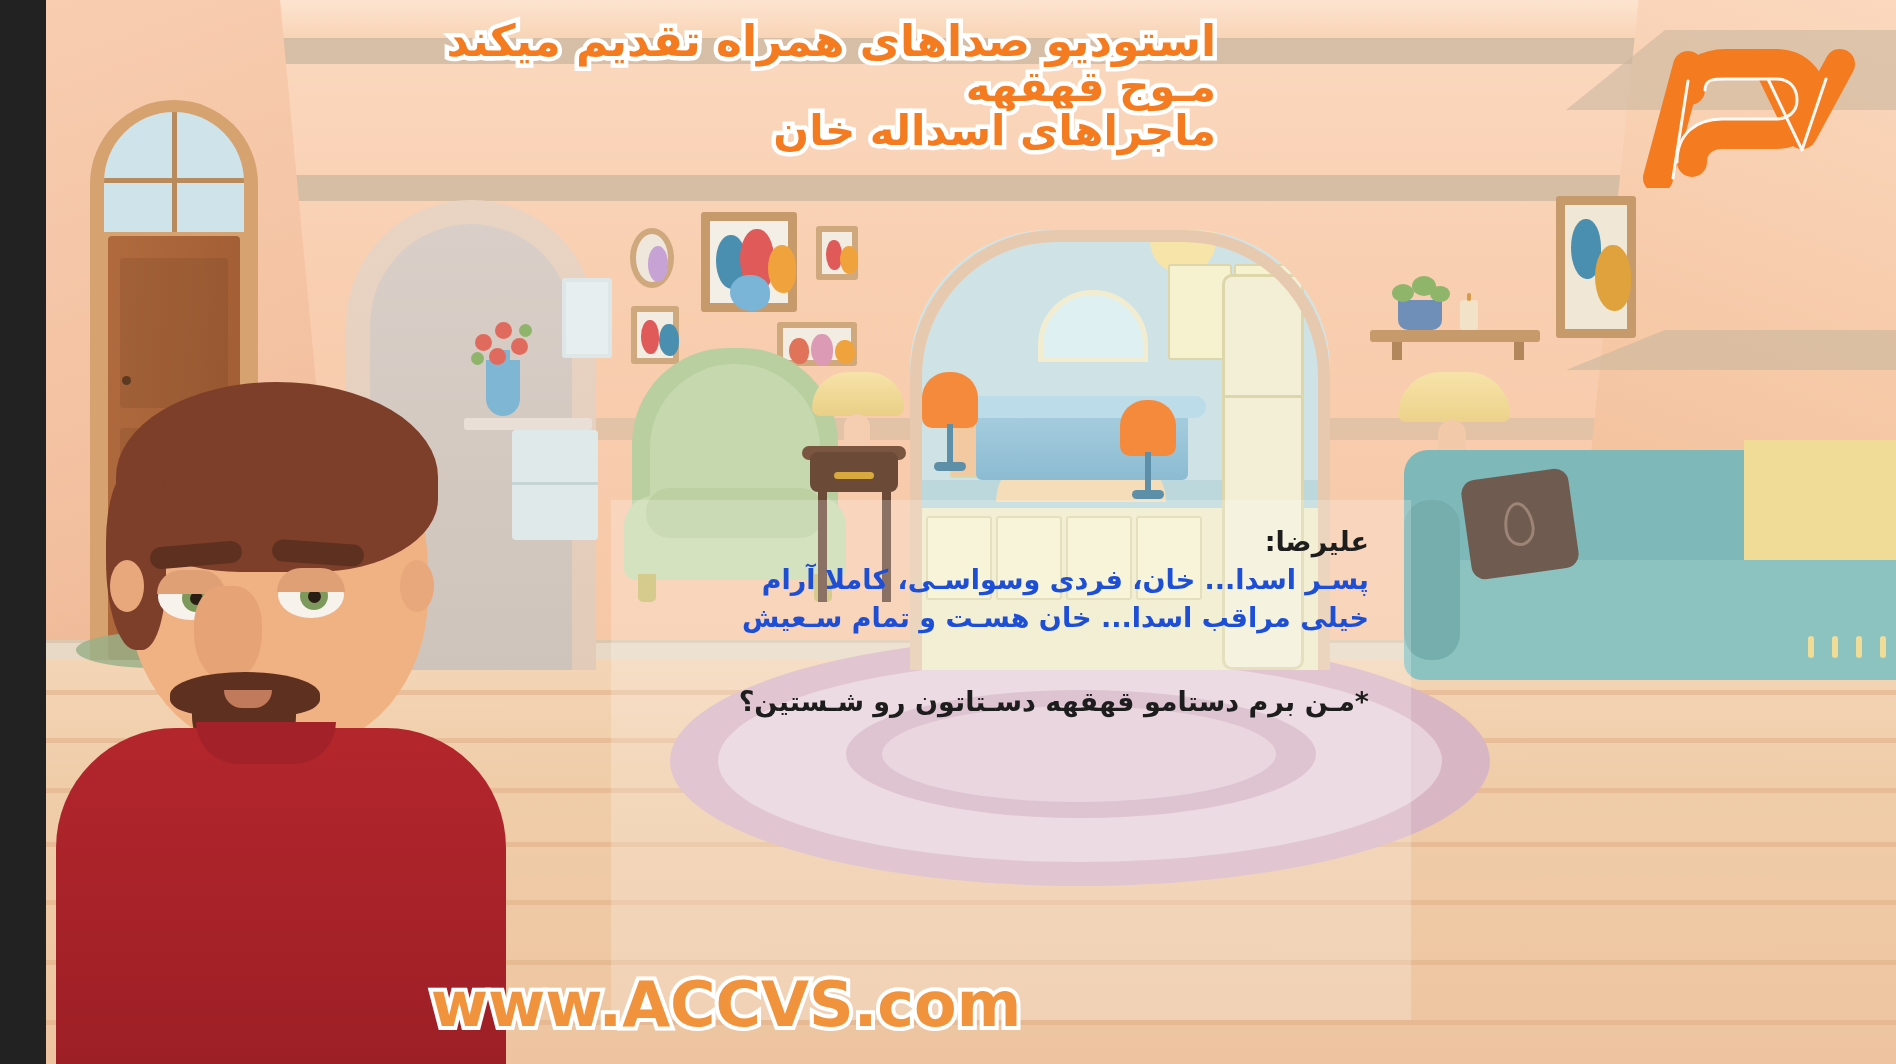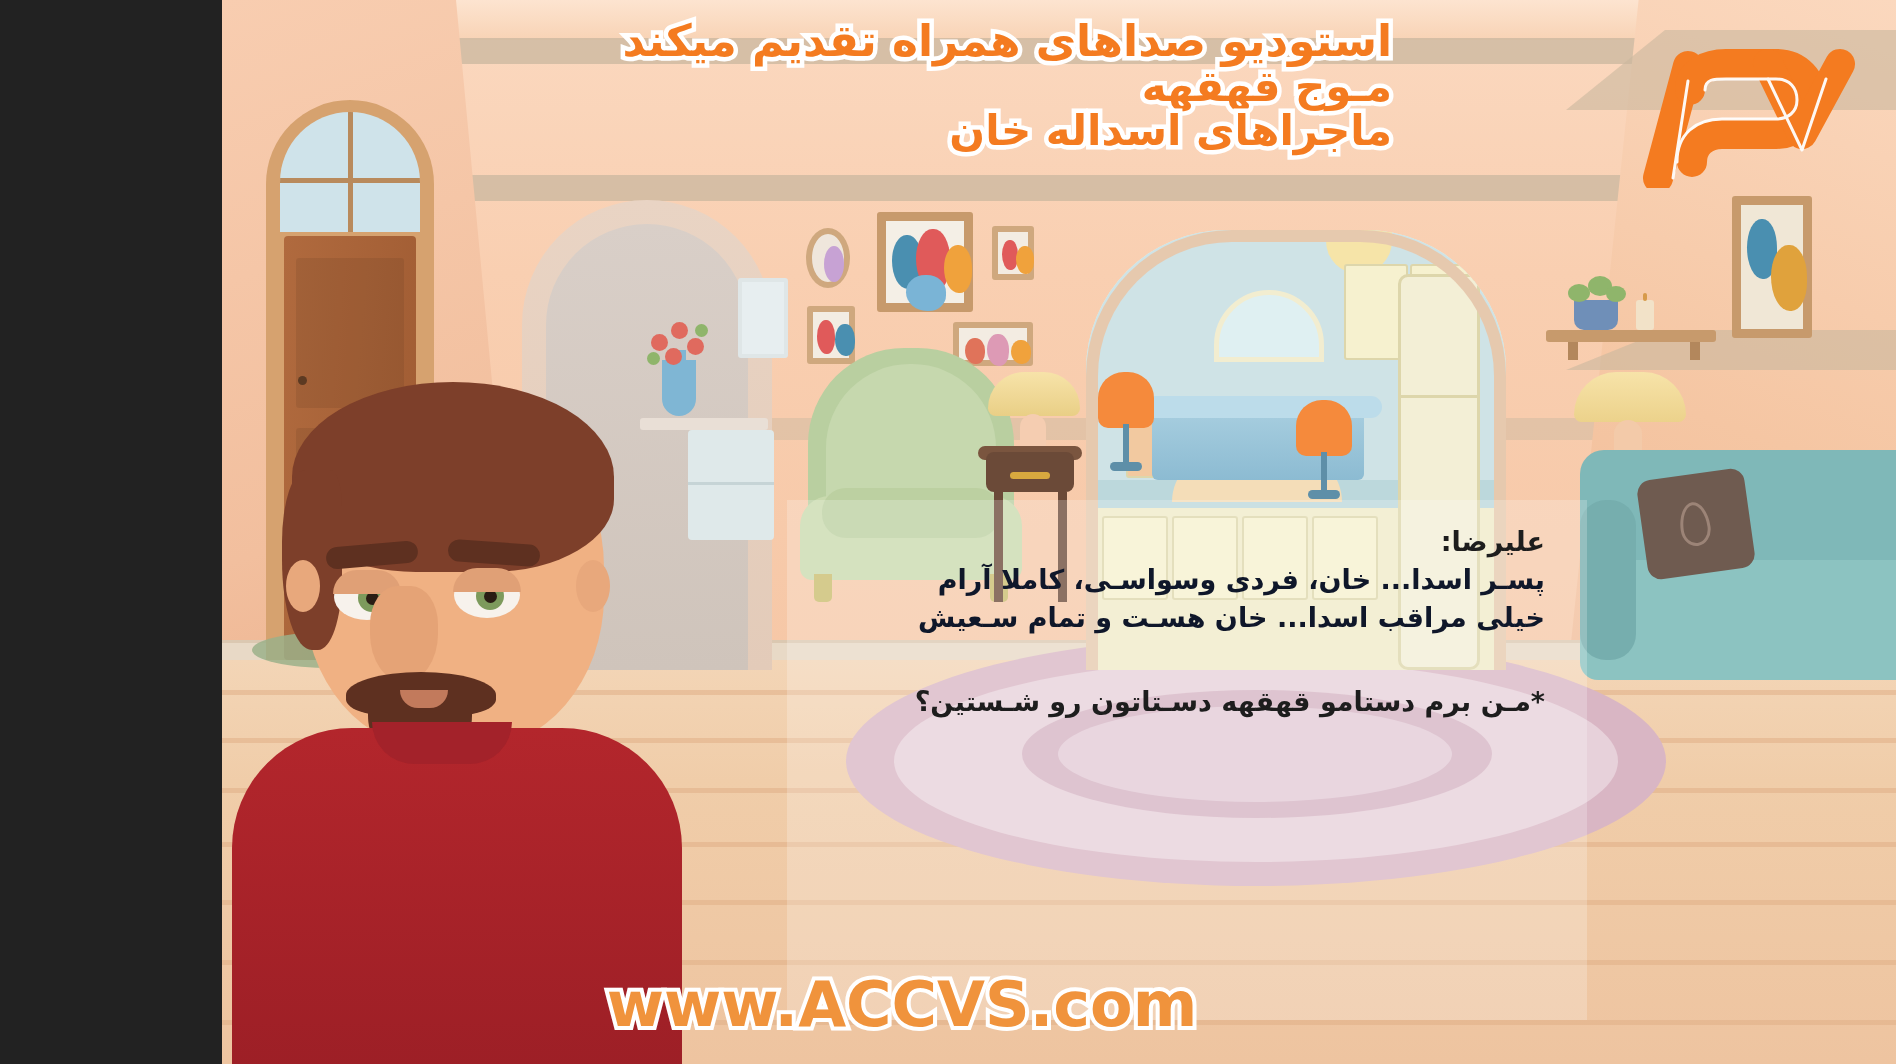--- a/index.html
+++ b/index.html
@@ -1,19 +1,19 @@
 <!DOCTYPE html>
 <html lang="fa" dir="rtl"><head>
 <meta charset="utf-8">
 <title>ACCVS</title>
 <style>
   html,body{margin:0;padding:0;background:#222;}
   *{box-sizing:border-box;}
   #stage{
-    position:relative;width:1674px;height:1064px;overflow:hidden;
+    position:relative;width:1850px;height:1064px;overflow:hidden;
     font-family:"DejaVu Sans","Liberation Sans",sans-serif;
     background:#f6cfae;
   }
 
   
   .wall{position:absolute;left:0;top:0;width:100%;height:680px;
         background:linear-gradient(180deg,#fbd9c0 0%,#f9cfb1 40%,#f6c7a6 100%);}
   .wall-stripe{position:absolute;left:0;width:100%;background:#c9b79f;opacity:.75;}
   .wall-stripe.s1{top:38px;height:26px;}
   .wall-stripe.s2{top:175px;height:26px;}
@@ -198,21 +198,21 @@
 
   
   .logo{position:absolute;right:20px;top:38px;width:250px;height:150px;}
 
   
   .sub-panel{position:absolute;left:565px;top:500px;width:800px;height:520px;
              background:rgba(255,255,255,.22);}
   .sub-wrap{position:absolute;left:565px;top:500px;width:800px;height:520px;
             direction:rtl;padding:18px 42px 0 28px;}
   .speaker{font-size:27px;font-weight:bold;color:#1d1d1d;text-align:right;margin:8px 0 4px;}
-  .sub-line{font-size:27px;font-weight:bold;color:#0f172a;text-align:right;
+  .sub-line{font-size:27px;font-weight:bold;color:#1d4ed8;text-align:right;
             line-height:1.42;white-space:nowrap;}
   .sub-note{font-size:27px;font-weight:bold;color:#1d1d1d;text-align:right;
             margin-top:48px;white-space:nowrap;}
 
   
   .url{position:absolute;left:0;top:968px;width:1360px;text-align:center;
        font-size:62px;font-weight:bold;color:#f0933c;
        -webkit-text-stroke:8px #ffffff;paint-order:stroke fill;
        font-family:"DejaVu Sans","Liberation Sans",sans-serif;}
 </style>

